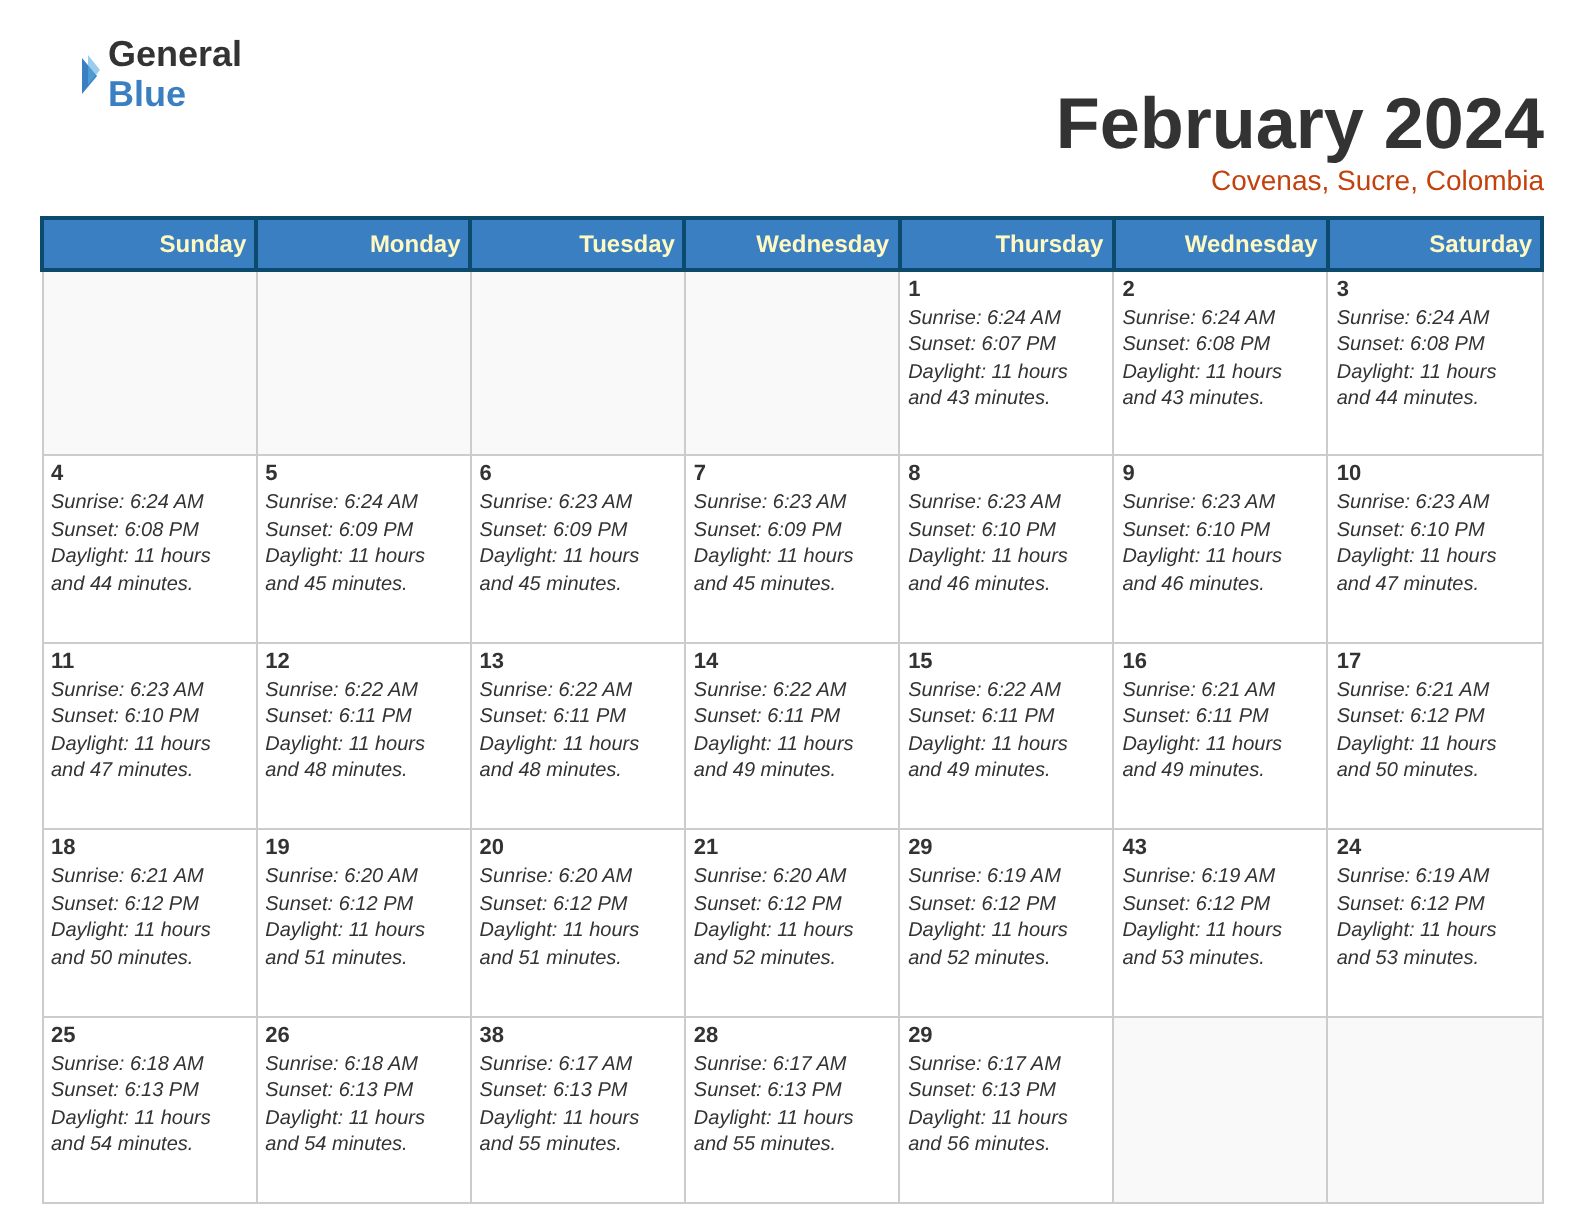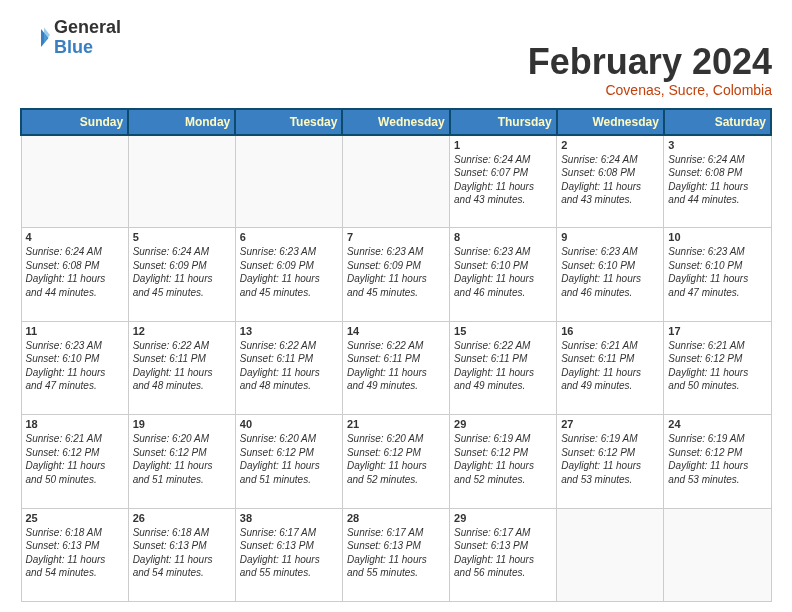--- a/index.html
+++ b/index.html
@@ -266,42 +266,42 @@
 and 50 minutes.</div>
           </td>
           <td>
             <span class="day-num">19</span>
             <div class="day-detail">Sunrise: 6:20 AM
 Sunset: 6:12 PM
 Daylight: 11 hours
 and 51 minutes.</div>
           </td>
           <td>
-            <span class="day-num">40</span>
+            <span class="day-num">20</span>
             <div class="day-detail">Sunrise: 6:20 AM
 Sunset: 6:12 PM
 Daylight: 11 hours
 and 51 minutes.</div>
           </td>
           <td>
             <span class="day-num">21</span>
             <div class="day-detail">Sunrise: 6:20 AM
 Sunset: 6:12 PM
 Daylight: 11 hours
 and 52 minutes.</div>
           </td>
           <td>
             <span class="day-num">29</span>
             <div class="day-detail">Sunrise: 6:19 AM
 Sunset: 6:12 PM
 Daylight: 11 hours
 and 52 minutes.</div>
           </td>
           <td>
-            <span class="day-num">27</span>
+            <span class="day-num">43</span>
             <div class="day-detail">Sunrise: 6:19 AM
 Sunset: 6:12 PM
 Daylight: 11 hours
 and 53 minutes.</div>
           </td>
           <td>
             <span class="day-num">24</span>
             <div class="day-detail">Sunrise: 6:19 AM
 Sunset: 6:12 PM
 Daylight: 11 hours

